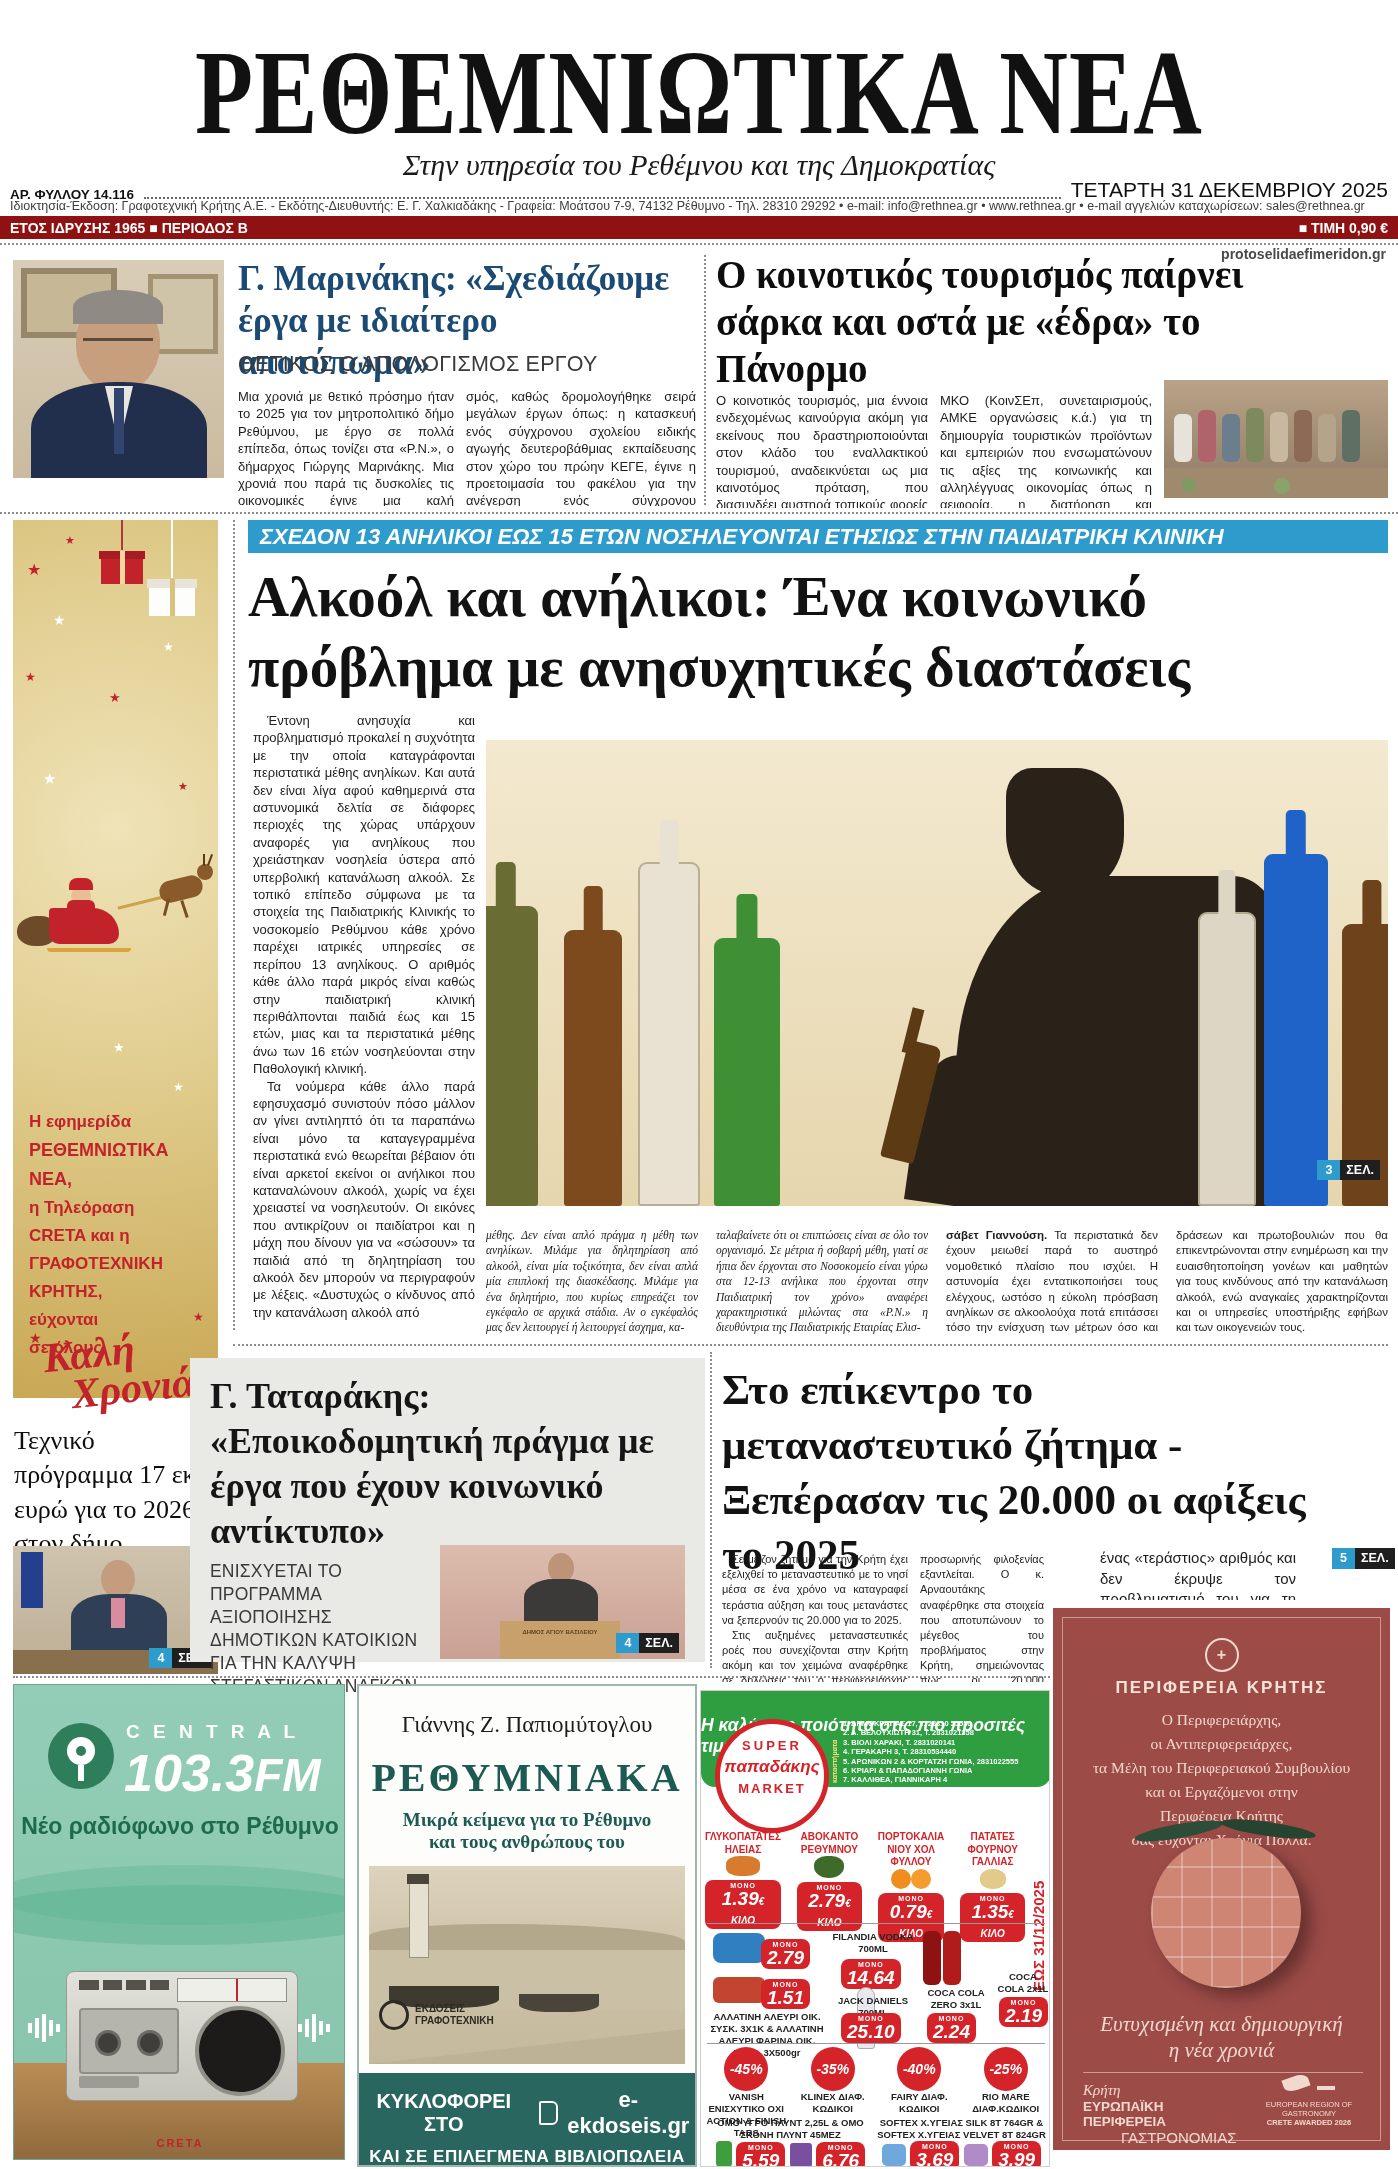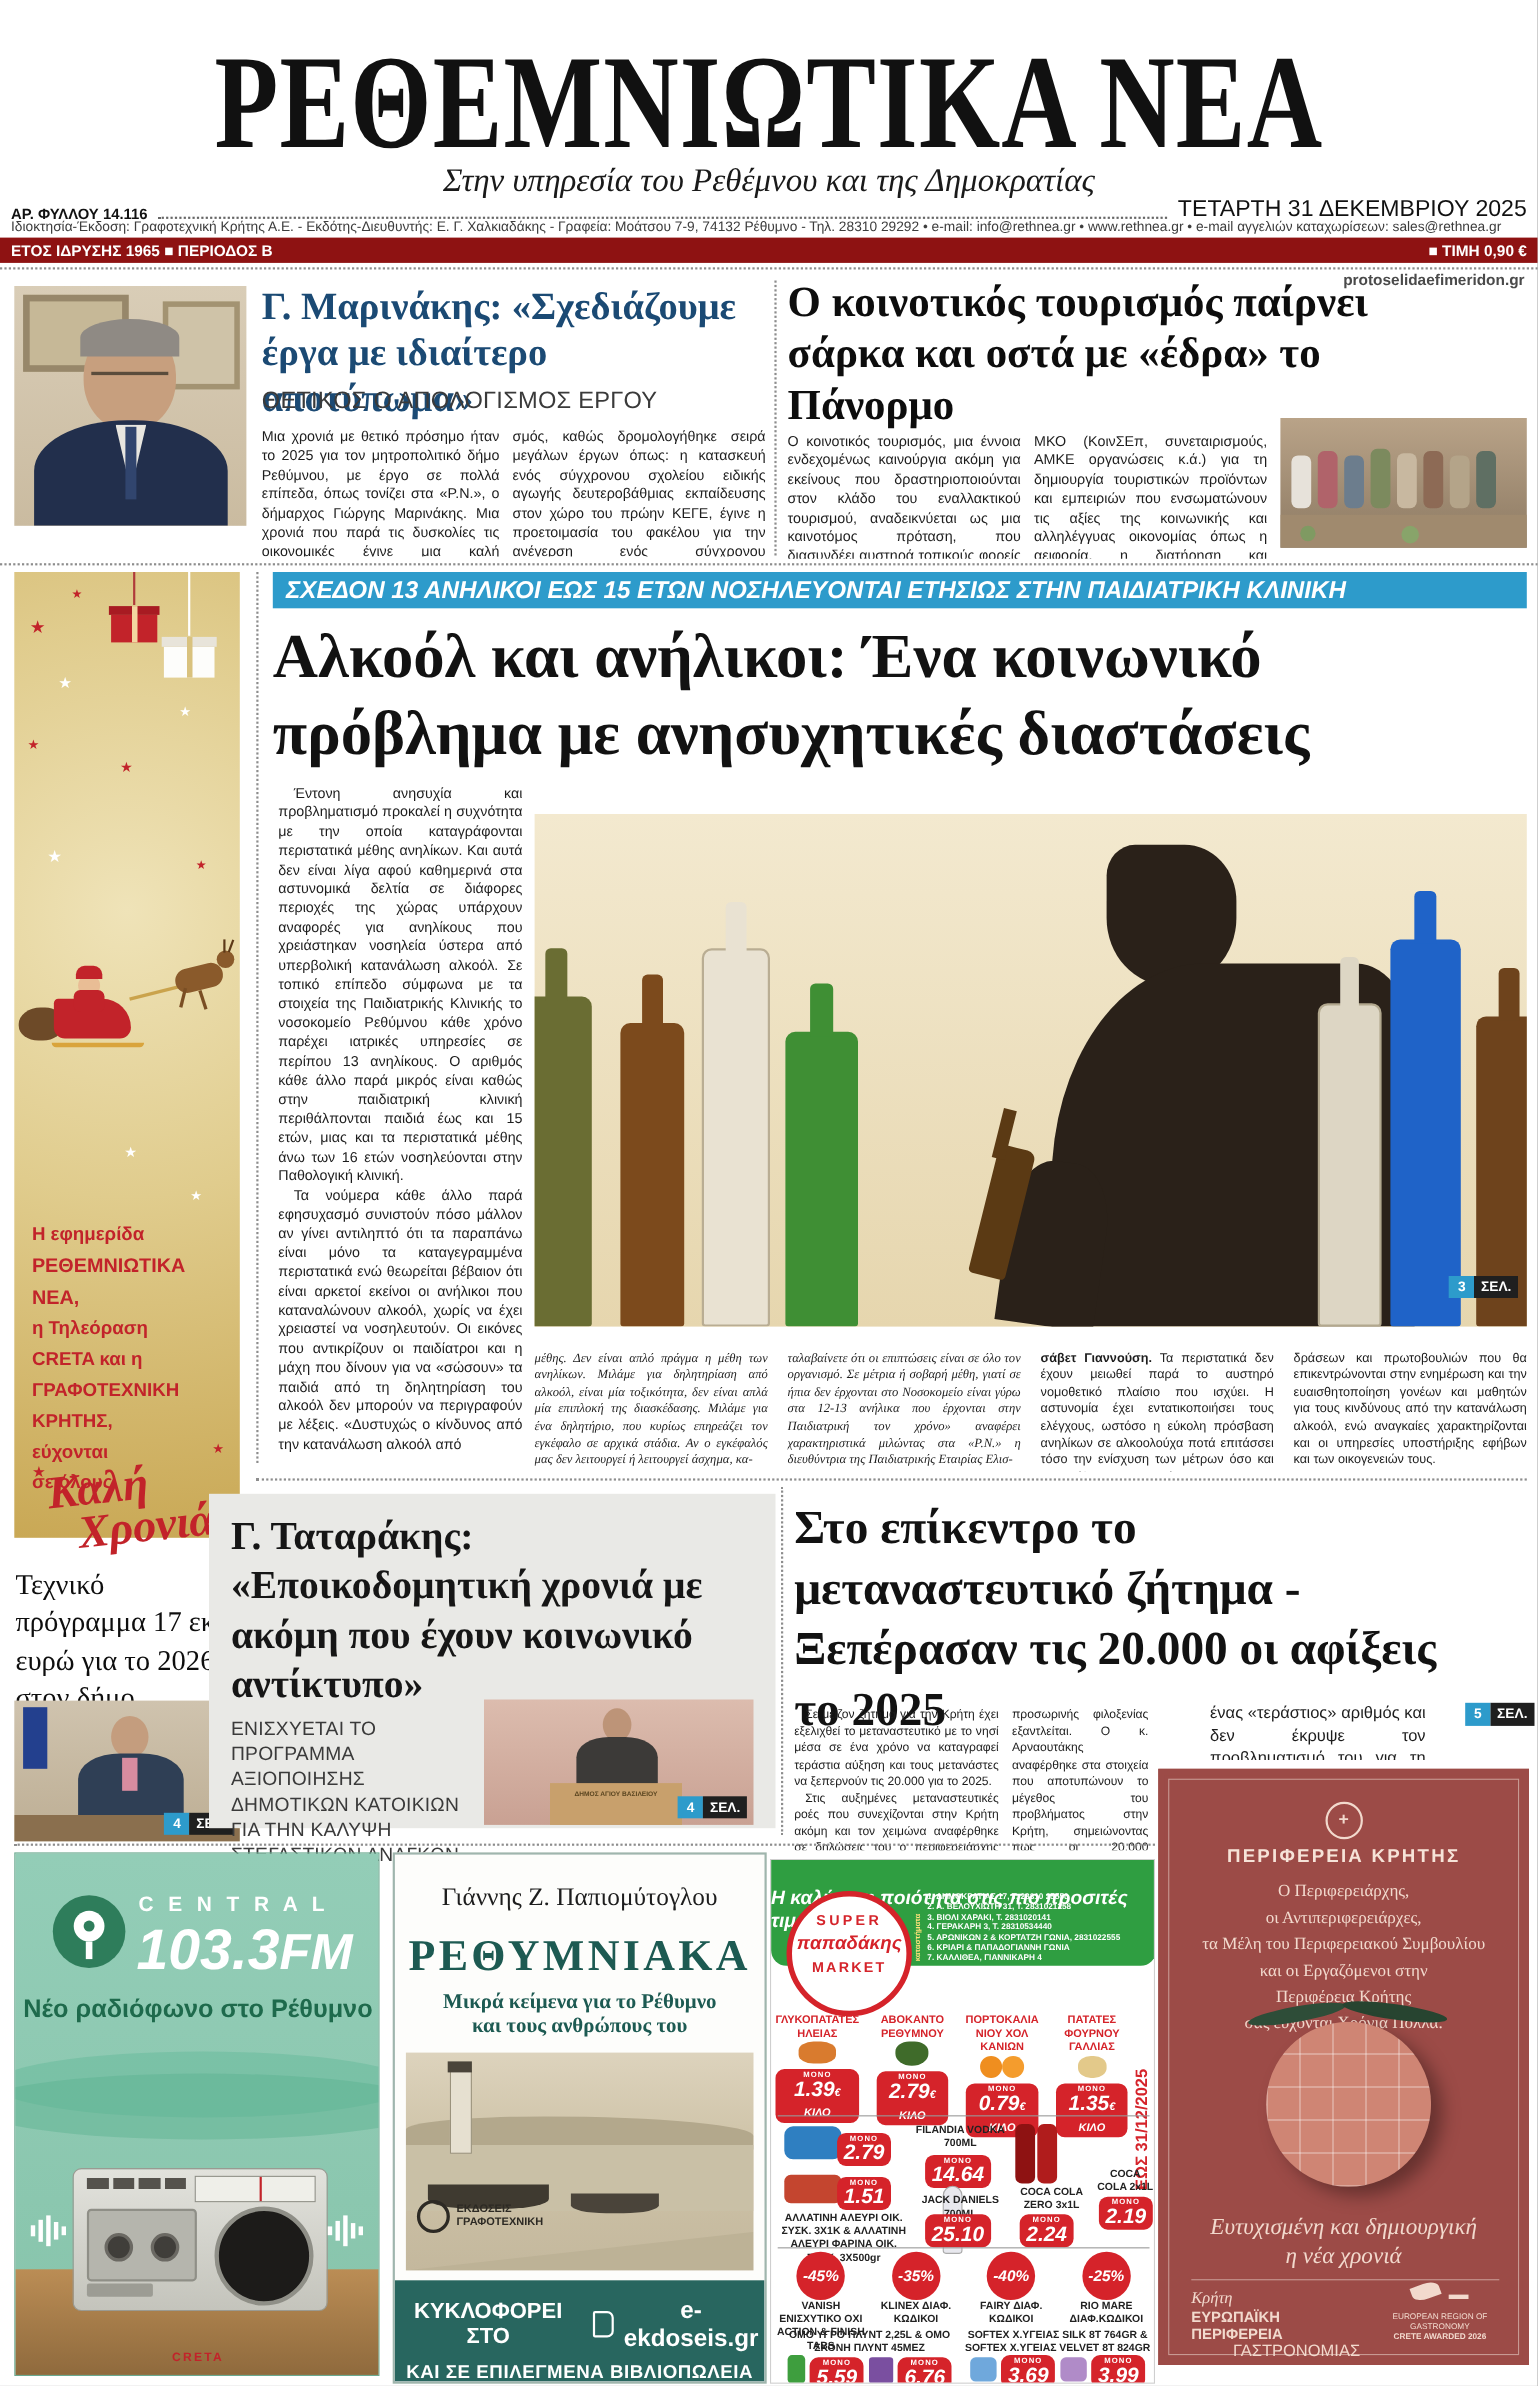--- a/index.html
+++ b/index.html
@@ -225,21 +225,21 @@
     <div class="abs" style="left:58px;top:48px;width:96px;height:58px;background:#2f3f55;border-radius:40% 40% 0 0;"></div>
     <div class="abs" style="left:98px;top:52px;width:14px;height:30px;background:#d88ca0;"></div>
     <div class="abs" style="left:0;bottom:0;width:100%;height:24px;background:#8a6f4e;"></div>
     <span class="pgbadge abs" style="right:6px;bottom:6px;">
       <span class="n">4</span>
       <span class="l">ΣΕΛ.</span>
     </span>
   </div>
 
   <div class="abs" style="left:190px;top:1358px;width:515px;height:304px;background:#e9e9e6;">
-    <div class="serif" style="margin:16px 20px 0 20px;font-size:36px;font-weight:bold;line-height:1.25;color:#161616;">Γ. Ταταράκης: «Εποικοδομητική χρονιά με ακόμη που έχουν κοινωνικό αντίκτυπο»</div>
+    <div class="serif" style="margin:16px 20px 0 20px;font-size:36px;font-weight:bold;line-height:1.25;color:#161616;">Γ. Ταταράκης: «Εποικοδομητική πράγμα με έργα που έχουν κοινωνικό αντίκτυπο»</div>
   </div>
   <div class="abs subhead" style="left:210px;top:1560px;width:215px;font-size:17.5px;line-height:1.32;">ΕΝΙΣΧΥΕΤΑΙ ΤΟ ΠΡΟΓΡΑΜΜΑ ΑΞΙΟΠΟΙΗΣΗΣ ΔΗΜΟΤΙΚΩΝ ΚΑΤΟΙΚΙΩΝ ΓΙΑ ΤΗΝ ΚΑΛΥΨΗ ΣΤΕΓΑΣΤΙΚΩΝ ΑΝΑΓΚΩΝ</div>
   <div class="photo" style="left:440px;top:1545px;width:245px;height:114px;background:linear-gradient(#dcbcae,#c9a193);">
     <div class="abs dot" style="left:108px;top:8px;width:26px;height:30px;background:#bd9478;"></div>
     <div class="abs" style="left:84px;top:34px;width:74px;height:46px;background:#3c3a38;border-radius:40% 40% 0 0;"></div>
     <div class="abs" style="left:60px;bottom:0;width:120px;height:38px;background:#c8a06c;">
       <div style="font-size:6px;color:#5a4520;text-align:center;padding-top:8px;font-weight:bold;">ΔΗΜΟΣ ΑΓΙΟΥ ΒΑΣΙΛΕΙΟΥ</div>
     </div>
     <span class="pgbadge abs" style="right:6px;bottom:6px;">
       <span class="n">4</span>
@@ -373,21 +373,21 @@
         <div class="mk-name">ΓΛΥΚΟΠΑΤΑΤΕΣ ΗΛΕΙΑΣ</div>
         <div><span class="dot" style="width:34px;height:20px;background:#d97b2e;border-radius:40%;"></span></div>
         <span class="price"><span class="m">ΜΟΝΟ</span><span class="v">1.39</span><span class="v"><small>€ ΚΙΛΟ</small></span></span>
       </div>
       <div style="flex:1;text-align:center;">
         <div class="mk-name">ΑΒΟΚΑΝΤΟ ΡΕΘΥΜΝΟΥ</div>
         <div><span class="dot" style="width:30px;height:22px;background:#3f6b2a;border-radius:50% 50% 60% 60%;"></span></div>
         <span class="price"><span class="m">ΜΟΝΟ</span><span class="v">2.79</span><span class="v"><small>€ ΚΙΛΟ</small></span></span>
       </div>
       <div style="flex:1;text-align:center;">
-        <div class="mk-name">ΠΟΡΤΟΚΑΛΙΑ ΝΙΟΥ ΧΟΛ ΚΑΝΙΩΝ</div>
+        <div class="mk-name">ΠΟΡΤΟΚΑΛΙΑ ΝΙΟΥ ΧΟΛ ΦΥΛΛΟΥ</div>
         <div><span class="dot" style="width:20px;height:20px;background:#ef8e1f;"></span><span class="dot" style="width:20px;height:20px;background:#f49c2d;"></span></div>
         <span class="price"><span class="m">ΜΟΝΟ</span><span class="v">0.79</span><span class="v"><small>€ ΚΙΛΟ</small></span></span>
       </div>
       <div style="flex:1;text-align:center;">
         <div class="mk-name">ΠΑΤΑΤΕΣ ΦΟΥΡΝΟΥ ΓΑΛΛΙΑΣ</div>
         <div><span class="dot" style="width:26px;height:20px;background:#e3c98a;border-radius:45%;"></span></div>
         <span class="price"><span class="m">ΜΟΝΟ</span><span class="v">1.35</span><span class="v"><small>€ ΚΙΛΟ</small></span></span>
       </div>
     </div>
     <div style="position:absolute;left:6px;top:232px;width:338px;border-top:1px solid #999;"></div>

